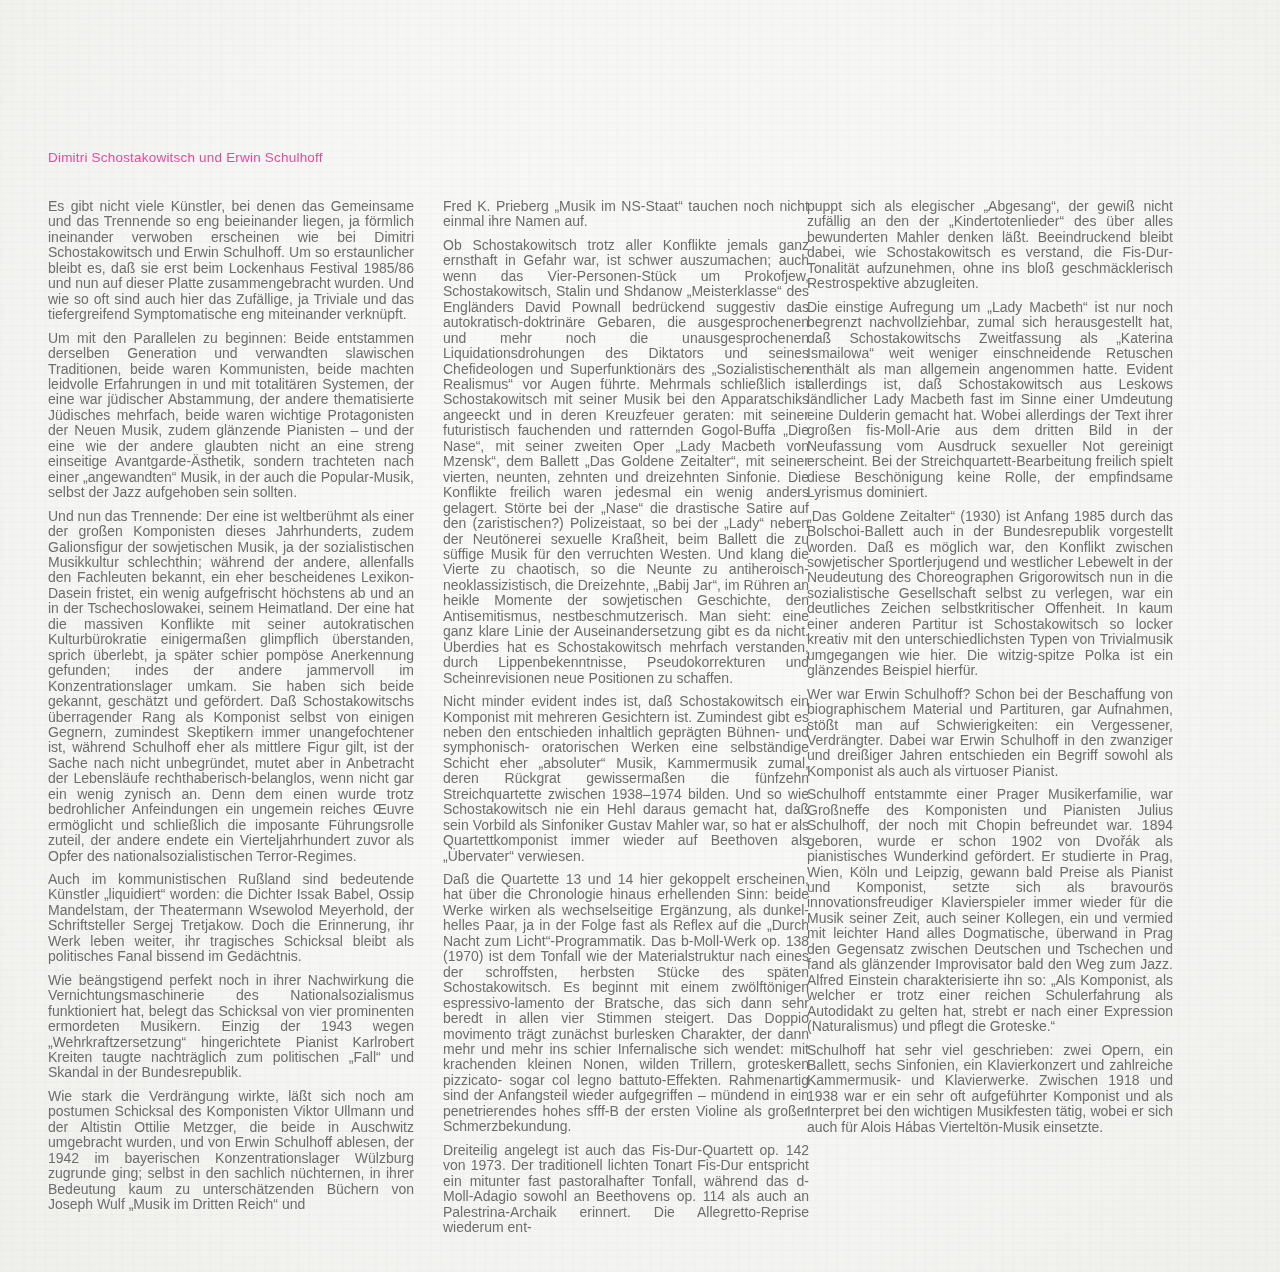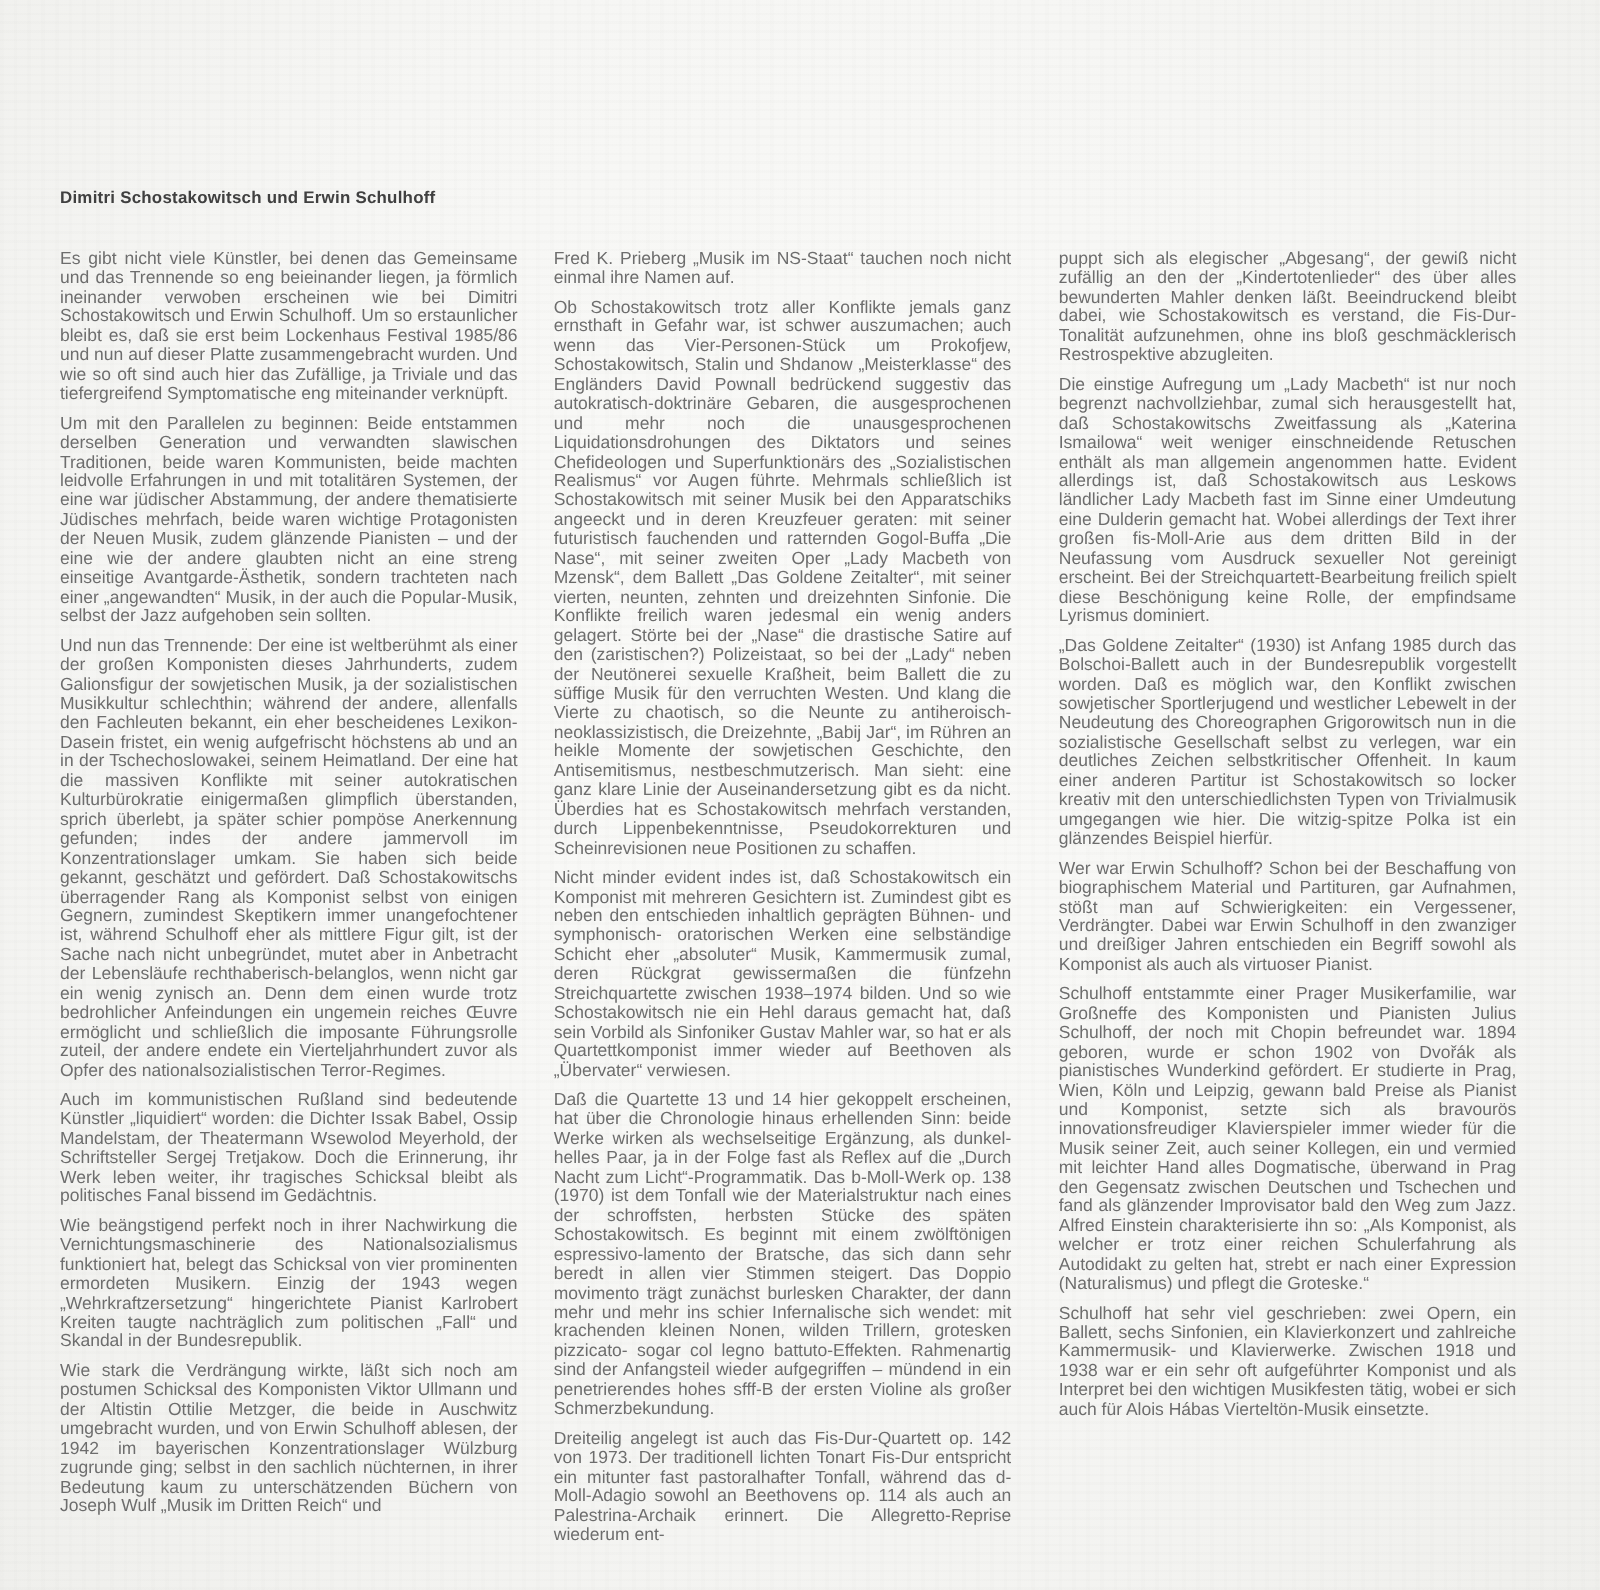--- a/index.html
+++ b/index.html
@@ -27,38 +27,38 @@
   .page {
     position: absolute;
     inset: 0;
   }
   .title {
     position: absolute;
     left: 48px;
     top: 150px;
     margin: 0;
     font-size: 13.5px;
-    font-weight: bold;
-    color: #404040;
+    font-weight: normal;
+    color: #ec4899;
     letter-spacing: 0.2px;
     filter: blur(0.3px);
   }
   .col {
     position: absolute;
     top: 199px;
     width: 366px;
     font-size: 14px;
     line-height: 15.45px;
     color: #6d6d6d;
     text-align: justify;
     filter: blur(0.38px);
   }
   .col1 { left: 48px; }
   .col2 { left: 443px; }
-  .col3 { left: 847px; }
+  .col3 { left: 807px; }
   .col p {
     margin: 0 0 8px 0;
     padding: 0;
   }
 </style>
 </head>
 <body>
 
 <div class="page">
   <div class="grain"></div>

